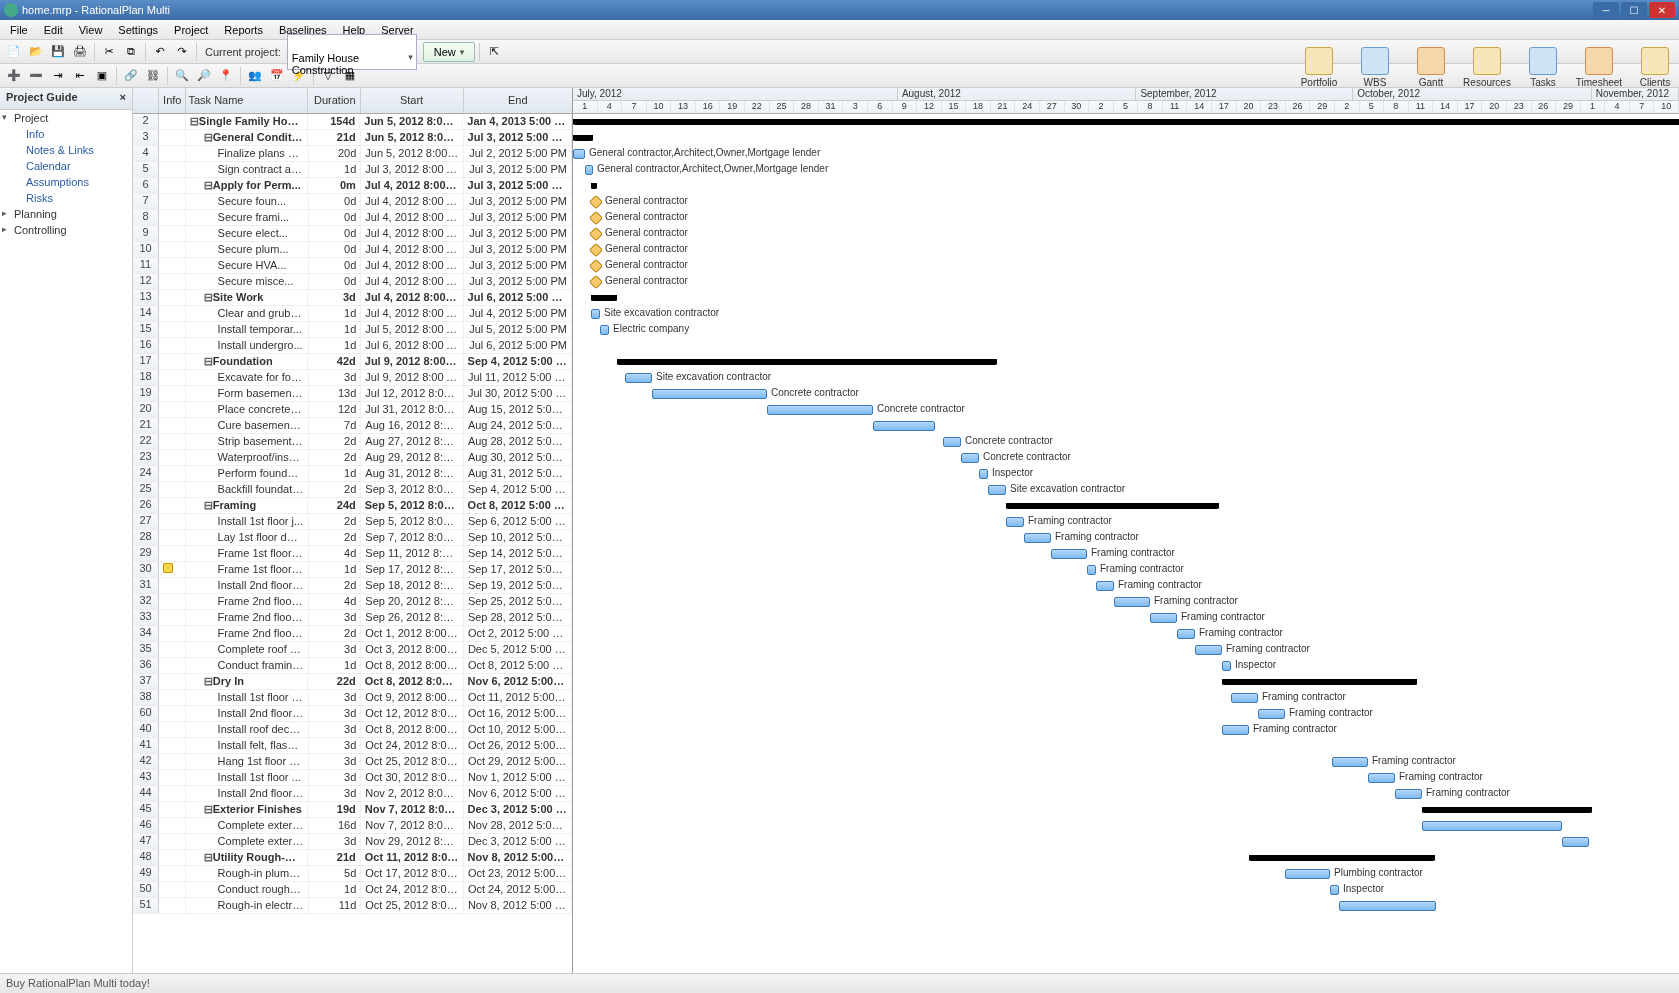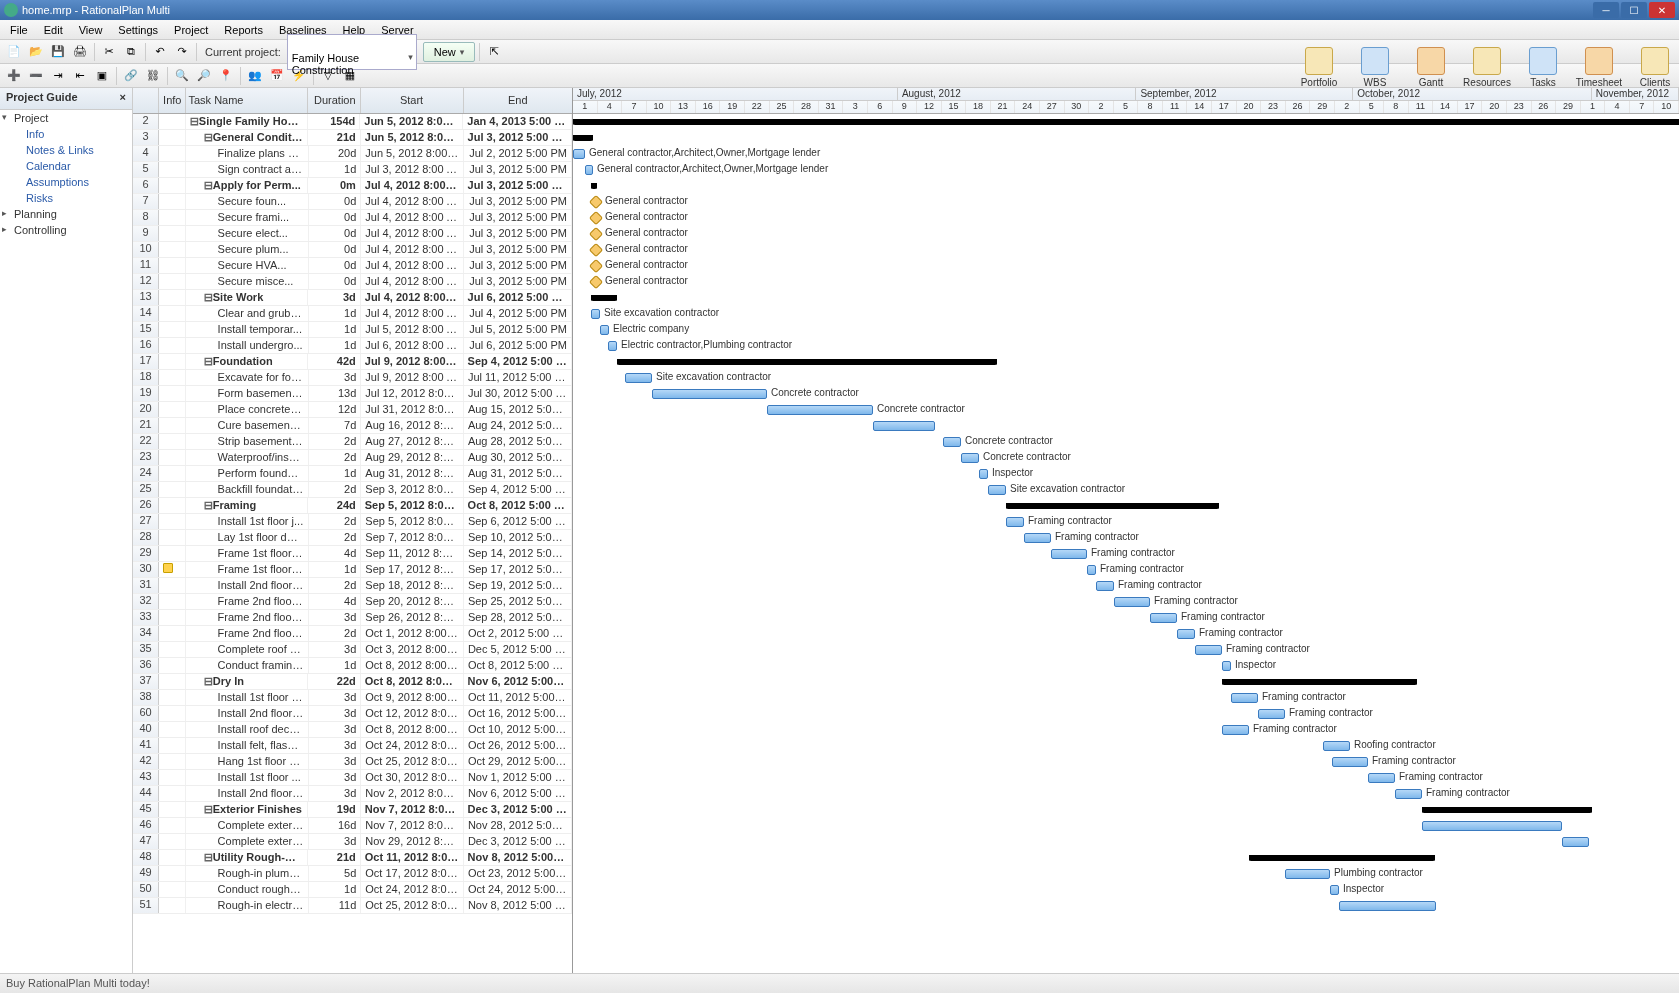--- a/index.html
+++ b/index.html
@@ -728,24 +728,20 @@
           <div class="bar sum" style="left: 18px; width: 26px;"></div>
         </div>
         <div class="grow" style="top: 192px;">
           <div class="bar task" style="left: 18px; width: 9px;"></div>
           <div class="glabel" style="left: 31px;">Site excavation contractor</div>
         </div>
         <div class="grow" style="top: 208px;">
           <div class="bar task" style="left: 27px; width: 9px;"></div>
           <div class="glabel" style="left: 40px;">Electric company</div>
         </div>
-        <div class="grow" style="top: 224px;">
-          <div class="bar task" style="left: 35px; width: 9px;"></div>
-          <div class="glabel" style="left: 48px;">Electric contractor,Plumbing contractor</div>
-        </div>
         <div class="grow" style="top: 240px;">
           <div class="bar sum" style="left: 44px; width: 380px;"></div>
         </div>
         <div class="grow" style="top: 256px;">
           <div class="bar task" style="left: 52px; width: 27px;"></div>
           <div class="glabel" style="left: 83px;">Site excavation contractor</div>
         </div>
         <div class="grow" style="top: 272px;">
           <div class="bar task" style="left: 79px; width: 115px;"></div>
           <div class="glabel" style="left: 198px;">Concrete contractor</div>
@@ -824,24 +820,20 @@
           <div class="glabel" style="left: 689px;">Framing contractor</div>
         </div>
         <div class="grow" style="top: 592px;">
           <div class="bar task" style="left: 685px; width: 27px;"></div>
           <div class="glabel" style="left: 716px;">Framing contractor</div>
         </div>
         <div class="grow" style="top: 608px;">
           <div class="bar task" style="left: 649px; width: 27px;"></div>
           <div class="glabel" style="left: 680px;">Framing contractor</div>
         </div>
-        <div class="grow" style="top: 624px;">
-          <div class="bar task" style="left: 750px; width: 27px;"></div>
-          <div class="glabel" style="left: 781px;">Roofing contractor</div>
-        </div>
         <div class="grow" style="top: 640px;">
           <div class="bar task" style="left: 759px; width: 36px;"></div>
           <div class="glabel" style="left: 799px;">Framing contractor</div>
         </div>
         <div class="grow" style="top: 656px;">
           <div class="bar task" style="left: 795px; width: 27px;"></div>
           <div class="glabel" style="left: 826px;">Framing contractor</div>
         </div>
         <div class="grow" style="top: 672px;">
           <div class="bar task" style="left: 822px; width: 27px;"></div>

